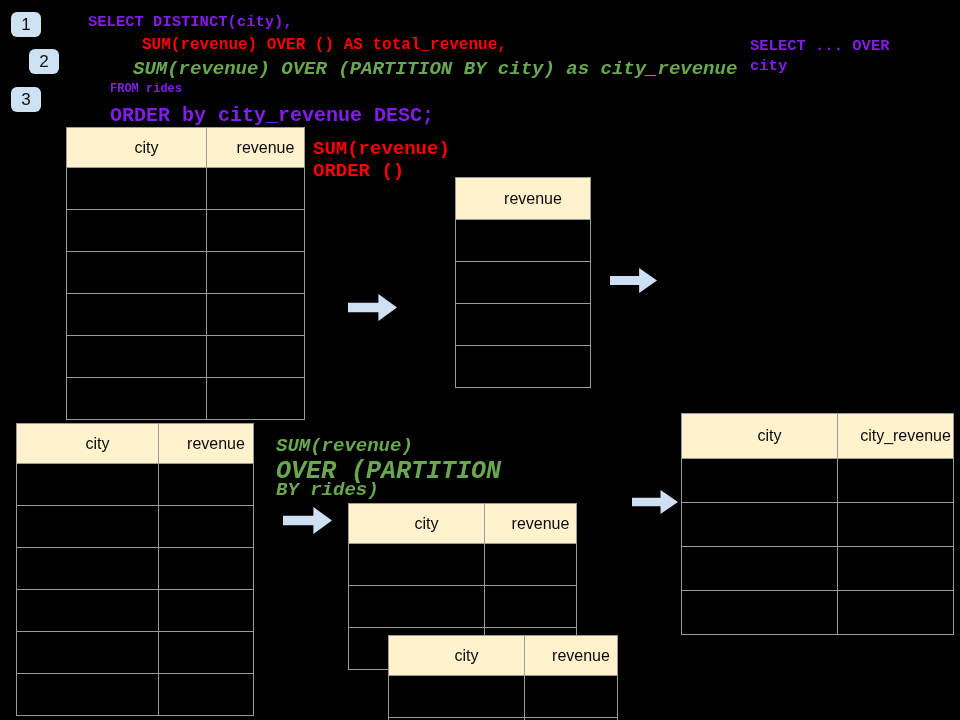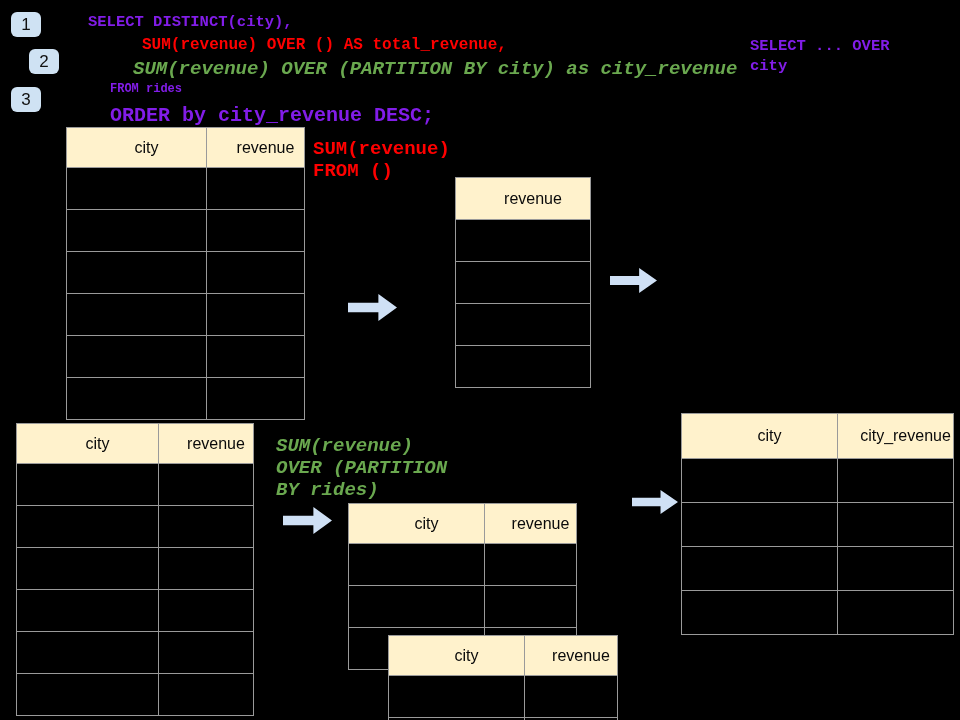--- a/index.html
+++ b/index.html
@@ -58,24 +58,24 @@
 <div class="code purple" style="left:88px;top:14px;font-size:15.5px">SELECT DISTINCT(city),</div>
 <div class="code red" style="left:142px;top:36px;font-size:16px">SUM(revenue) OVER () AS total_revenue,</div>
 <div class="code green" style="left:133px;top:59px;font-size:19px">SUM(revenue) OVER (PARTITION BY city) as city_revenue</div>
 <div class="code purple" style="left:110px;top:83px;font-size:12px">FROM rides</div>
 <div class="code purple" style="left:110px;top:104px;font-size:20px">ORDER by city_revenue DESC;</div>
 
 <div class="code purple" style="left:750px;top:38px;font-size:15.5px">SELECT ... OVER</div>
 <div class="code purple" style="left:750px;top:58px;font-size:15.5px">city</div>
 
 <div class="code red" style="left:313px;top:139px;font-size:19px">SUM(revenue)</div>
-<div class="code red" style="left:313px;top:161px;font-size:19px">FROM ()</div>
+<div class="code red" style="left:313px;top:161px;font-size:19px">ORDER ()</div>
 
 <div class="code green" style="left:276px;top:436px;font-size:19px">SUM(revenue)</div>
-<div class="code green" style="left:276px;top:458px;font-size:19px">OVER (PARTITION</div>
+<div class="code green" style="left:276px;top:458px;font-size:25px">OVER (PARTITION</div>
 <div class="code green" style="left:276px;top:480px;font-size:19px">BY rides)</div>
 
 <div class="arrow" style="left:348px;top:294px;width:49px;height:27px"></div>
 <div class="arrow" style="left:610px;top:268px;width:47px;height:25px"></div>
 <div class="arrow" style="left:283px;top:507px;width:49px;height:27px"></div>
 <div class="arrow" style="left:632px;top:490px;width:46px;height:24px"></div>
 
 <table class="tbl" id="t1" style="left:66px;top:127px;width:239px">
   <thead>
     <tr>

